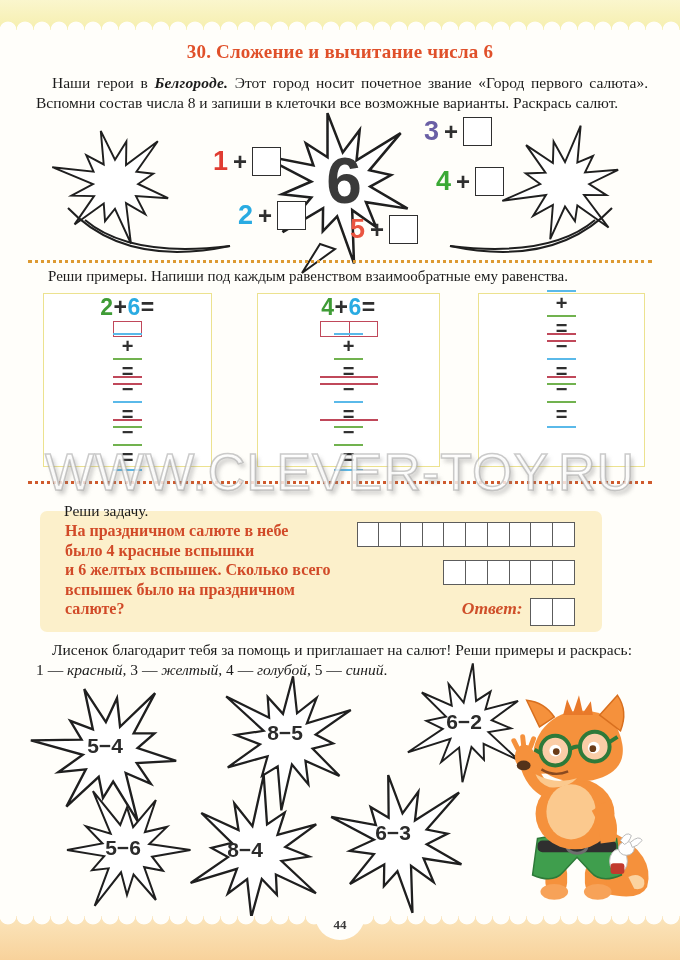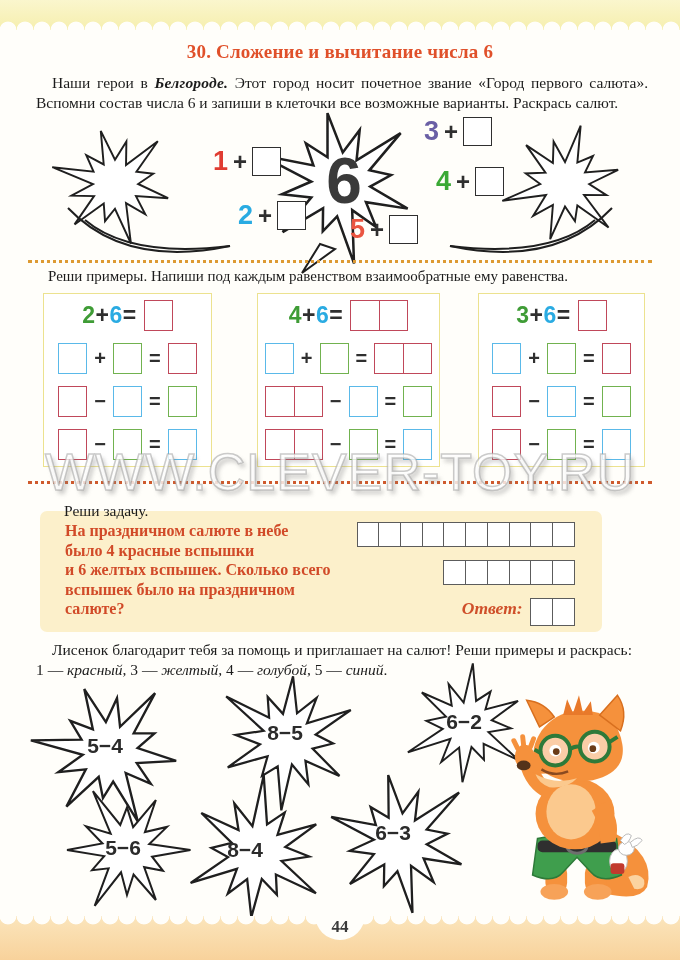--- a/index.html
+++ b/index.html
@@ -13,21 +13,21 @@
   .band-bottom{position:absolute;left:0;top:916px;right:0;height:44px;z-index:5;
             background:linear-gradient(#fbe5bc,#f8d29b);}
   .scallops-bottom{position:absolute;left:0;right:0;bottom:0;height:12px;
             background-image:radial-gradient(circle at 8px 12px,#fffefa 8px,rgba(255,255,255,0) 8.8px);
             background-size:17px 12px;}
   .scallops-top{position:absolute;left:0;right:0;top:0;height:12px;
             background-image:radial-gradient(circle at 8px 0px,#fffefa 8px,rgba(255,255,255,0) 8.8px);
             background-size:17px 12px;}
   .page-bump{position:absolute;left:315px;top:-26px;width:50px;height:50px;border-radius:50%;background:#fffefa;}
   .pagenum{position:absolute;left:0;right:0;top:1px;text-align:center;
-            font-weight:bold;font-size:17px;color:#3b3b3b;}
+            font-weight:bold;font-size:13px;color:#3b3b3b;}
 
   
   .title{position:absolute;left:0;right:0;top:41px;margin:0;text-align:center;
          font-size:19px;font-weight:bold;color:#e0502a;letter-spacing:.2px;}
   .intro{position:absolute;left:36px;right:32px;top:73px;margin:0;
          font-size:15.5px;line-height:19.5px;text-align:justify;text-indent:16px;}
   .intro b i{letter-spacing:.2px;}
 
   
   .fw{position:absolute;}
@@ -54,21 +54,21 @@
   .sep2{top:481px;border-top:3px dotted #cf5a2d;}
 
   .label2{position:absolute;left:48px;top:268px;margin:0;font-size:15px;}
   .label3{position:absolute;left:48px;top:486px;margin:16px;font-size:15.5px;z-index:2;}
 
   
   .card{position:absolute;top:293px;height:174px;background:#fff;border:1.5px solid #ece28f;box-sizing:border-box;}
   .card1{left:43px;width:169px;}
   .card2{left:257px;width:183px;}
   .card3{left:478px;width:167px;}
-  .crow{height:43px;display:flex;align-items:center;justify-content:center;gap:7px;}
+  .crow{height:43px;display:flex;align-items:center;justify-content:center;flex-direction:column;}
   .eqtext{font-family:"Liberation Sans",sans-serif;font-weight:bold;font-size:23px;color:#2f2f2f;letter-spacing:.5px;}
   .na{color:#3f9c36}.nb{color:#2aabe2}
   .cop{font-family:"Liberation Sans",sans-serif;font-weight:bold;font-size:20px;color:#2f2f2f;}
   .bx{width:29px;height:31px;background:#fff;border:1.6px solid;display:inline-block;position:relative;box-sizing:border-box;}
   .bx.cyan{border-color:#5ab9e9;color:#5ab9e9}
   .bx.green{border-color:#71b24f;color:#71b24f}
   .bx.red{border-color:#c0485a;color:#c0485a}
   .bx.dbl{width:58px;}
   .bx.dbl::after{content:"";position:absolute;left:50%;top:0;bottom:0;border-left:1.6px solid currentColor;}
 
@@ -120,21 +120,21 @@
       <path id="star12" d="M100 0 L42.5 11.4 L67.5 39 L28.3 28.3 L56 97 L11.6 43.5 L0 70 L-10.6 39.6 L-52 90 L-31.1 31.1 L-71 41 L-38.6 10.4 L-118 0 L-43.5 -11.6 L-64 -37 L-29 -29 L-50 -86.6 L-11.4 -42.5 L0 -80 L10.4 -38.6 L55 -95.3 L31.8 -31.8 L62.4 -36 L40.6 -10.9 Z"></path>
     </defs>
   </svg>
 
   <div class="band-top">
     <div class="scallops-bottom"></div>
   </div>
 
   <h1 class="title">30. Сложение и вычитание числа 6</h1>
 
-  <p class="intro"><span>Наши герои в </span><b><i>Белгороде.</i></b><span> Этот город носит почетное звание «Город первого салюта». Вспомни состав числа 6 и запиши в клеточки все возможные варианты. Раскрась салют.</span></p>
+  <p class="intro"><span>Наши герои в </span><b><i>Белгороде.</i></b><span> Этот город носит почетное звание «Город первого салюта». Вспомни состав числа 8 и запиши в клеточки все возможные варианты. Раскрась салют.</span></p>
 
   <svg class="fw fw-left" viewBox="0 0 215 142">
     <use href="#star12" transform="translate(85,66) scale(0.55) rotate(15)"></use>
     <path class="tail" d="M55 102 Q100 140 200 128"></path>
     <path class="tail" d="M38 90 Q95 150 200 128"></path>
   </svg>
   <svg class="fw fw-center" viewBox="0 0 140 170">
     <use href="#star12" transform="translate(68,78) scale(0.72) rotate(20)"></use>
     <path class="spike" d="M48 138 L30 167 L63 143 Z"></path>
   </svg>
@@ -224,24 +224,20 @@
     <div class="crow">
       <span class="bx red dbl"></span>
         <span class="cop">−</span>
         <span class="bx green"></span>
         <span class="cop">=</span>
         <span class="bx cyan"></span>
     </div>
   </div>
 
   <div class="card card3">
-    <div class="crow">
-      <span class="eqtext"><span class="na">3</span><span>+</span><span class="nb">6</span><span>=</span></span>
-      <span class="bx red"></span>
-    </div>
     <div class="crow">
       <span class="bx cyan"></span>
         <span class="cop">+</span>
         <span class="bx green"></span>
         <span class="cop">=</span>
         <span class="bx red"></span>
     </div>
     <div class="crow">
       <span class="bx red"></span>
         <span class="cop">−</span>

